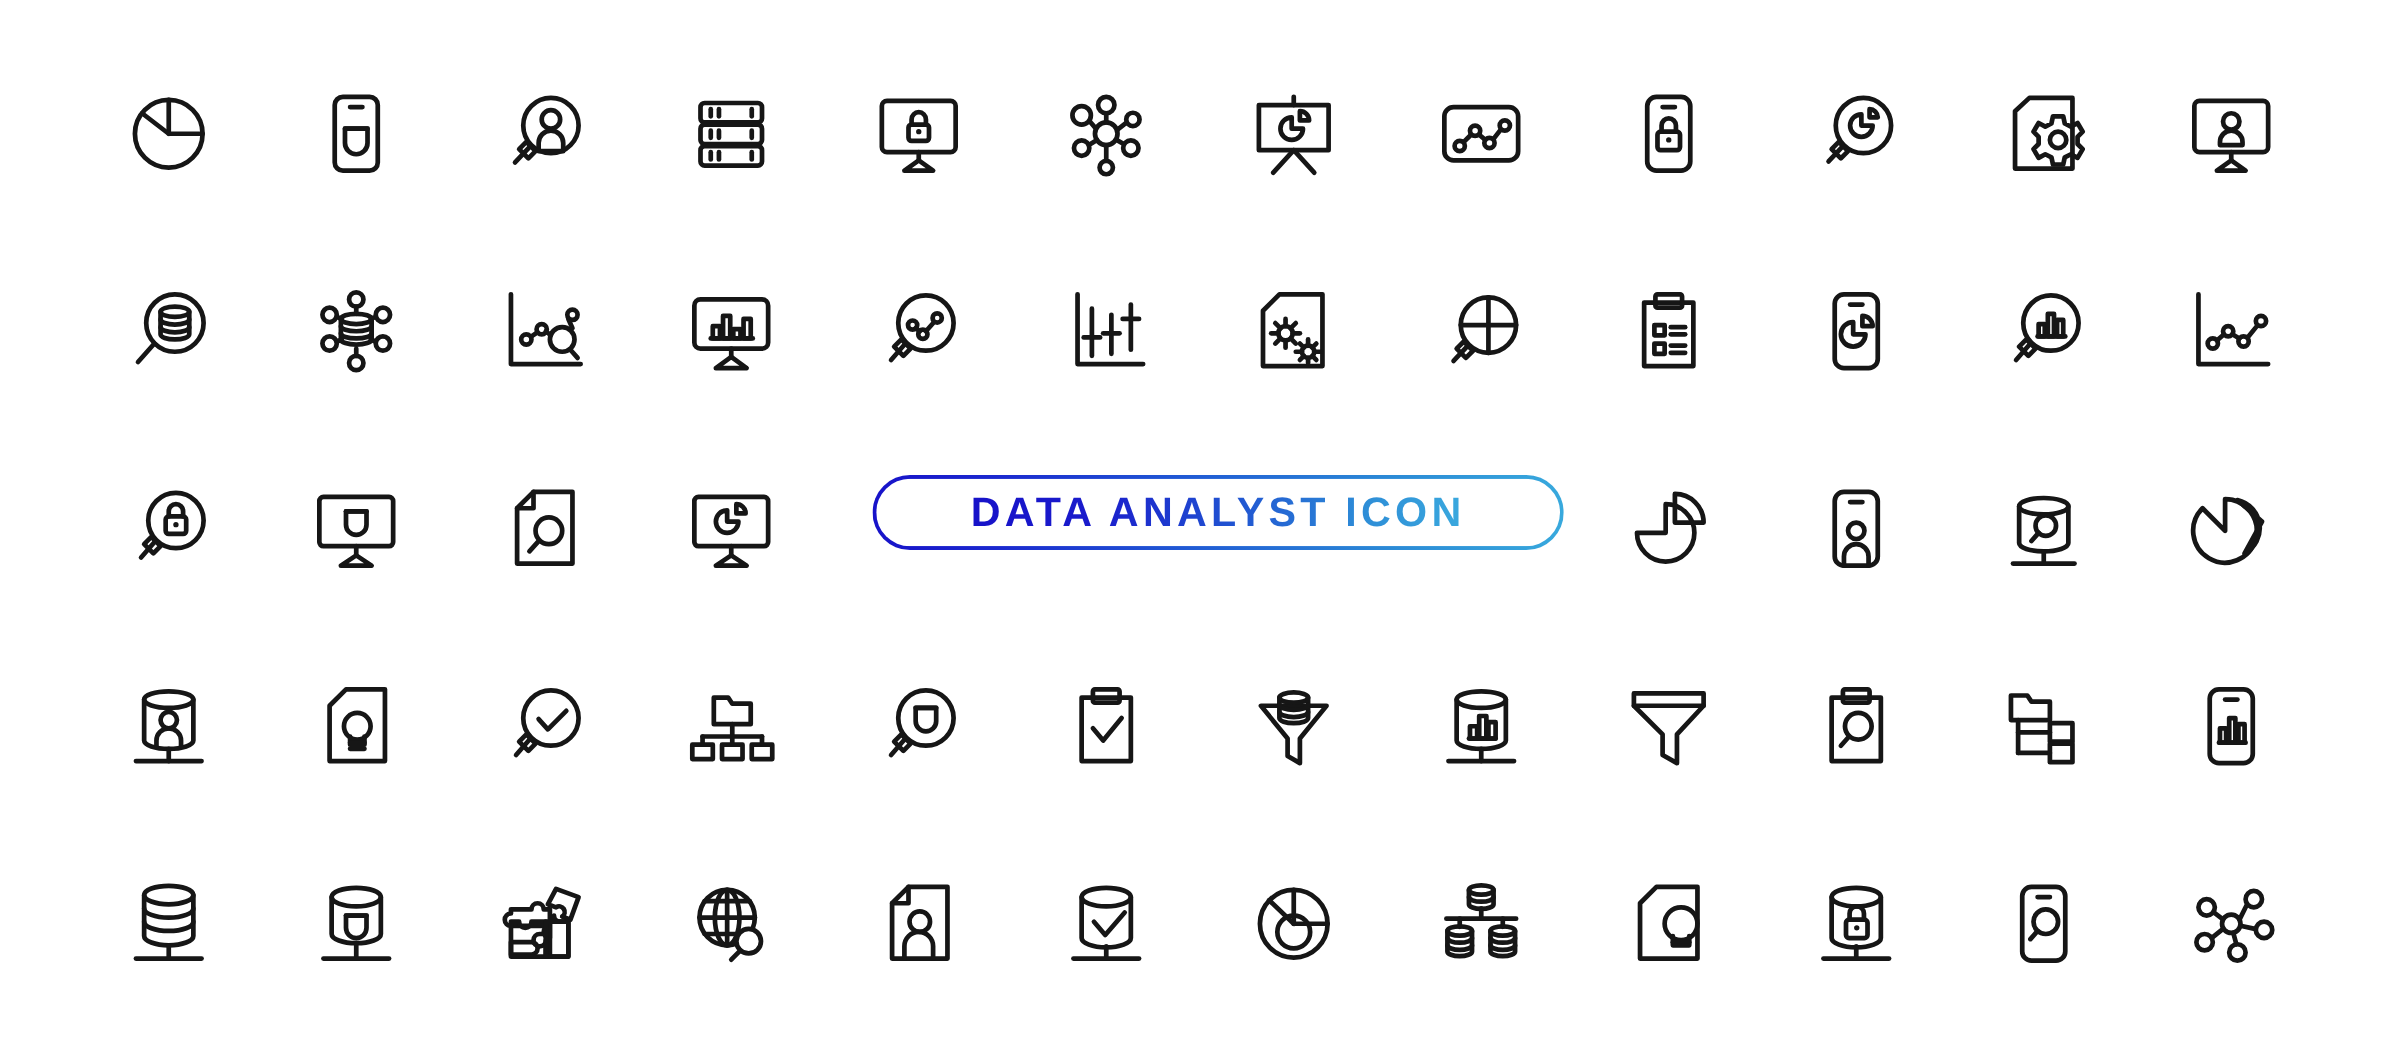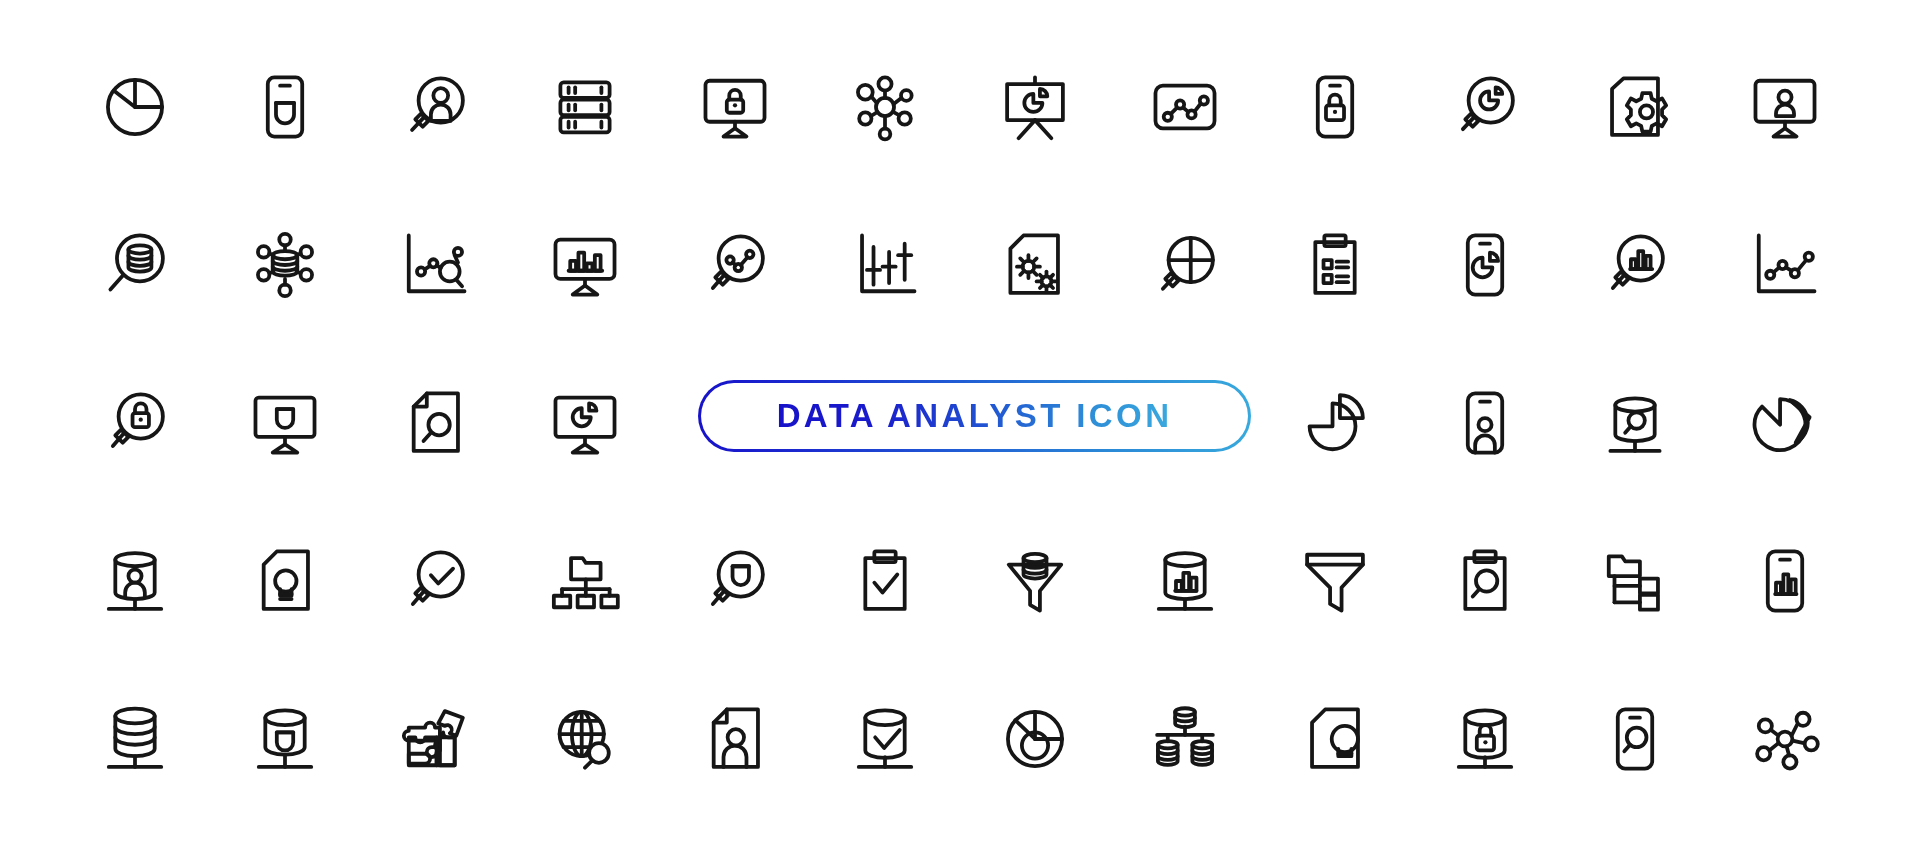--- a/index.html
+++ b/index.html
@@ -48,21 +48,21 @@
   .ic-f {
     fill: #161616;
     stroke: none;
   }
   
   .banner {
     position: absolute;
     left: 698px;
     top: 380px;
     width: 553px;
-    height: 72px;
+    height: 60px;
     border-radius: 41px;
     border: 3.5px solid transparent;
     background:
       linear-gradient(#fff, #fff) padding-box,
       linear-gradient(90deg, #1712c9 0%, #1b29cf 18%, #2059d4 45%, #2b8ad6 75%, #38a9dd 100%) border-box;
     display: flex;
     align-items: center;
     justify-content: center;
     z-index: 5;
   }

